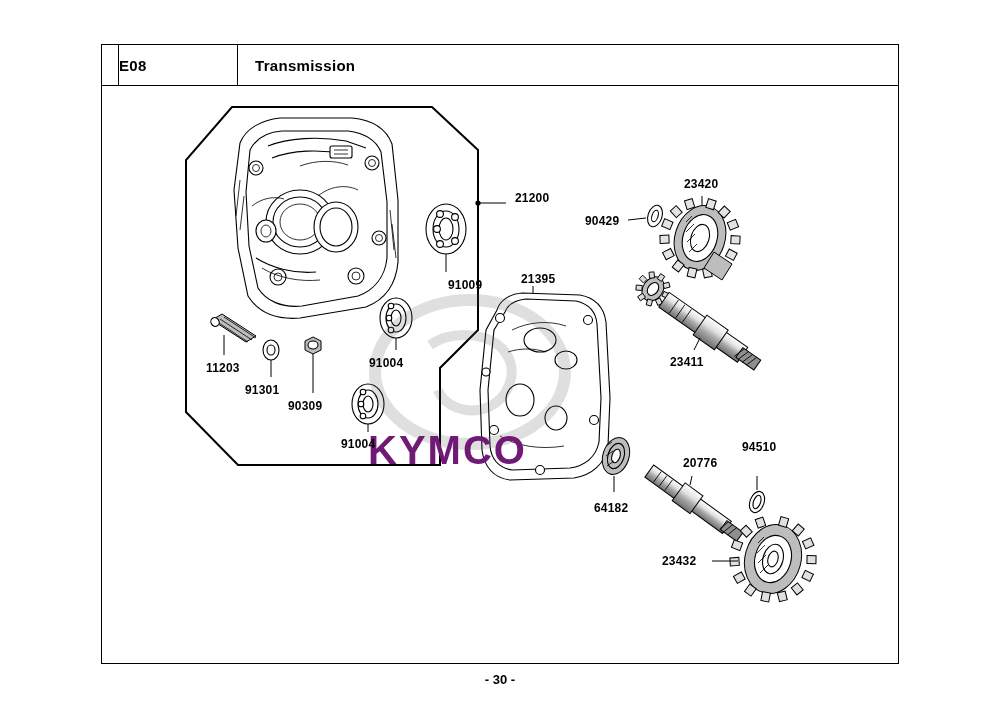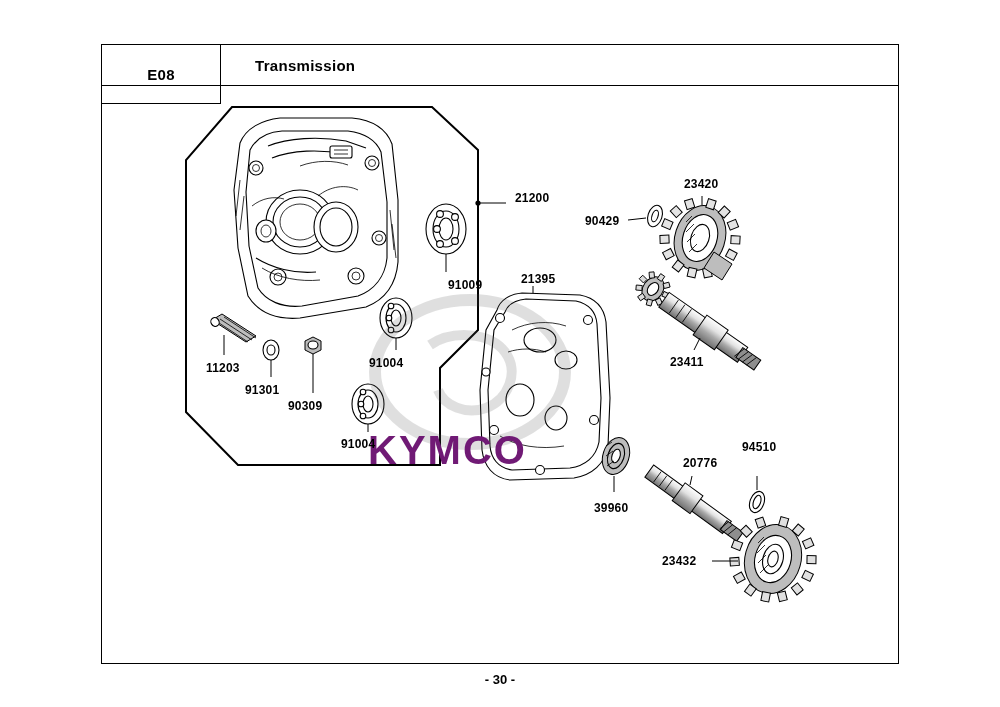--- a/index.html
+++ b/index.html
@@ -20,29 +20,28 @@
     position: absolute;
     left: 101px;
     top: 44px;
     width: 798px;
     height: 620px;
     border: 1.5px solid #000;
     box-sizing: border-box;
   }
   #header-cell {
     position: absolute;
-    left: 101px;
+    left: 118px;
     top: 44px;
     width: 120px;
-    height: 60px;
+    height: 42px;
     border: 1.5px solid #000;
     box-sizing: border-box;
     display: flex;
     align-items: center;
-    justify-content: center;
   }
   #header-rule {
     position: absolute;
     left: 101px;
     top: 85px;
     width: 798px;
     height: 0;
     border-top: 1.5px solid #000;
   }
   #section-code {
@@ -395,19 +394,19 @@
   <div class="plabel" style="left:424px; top:278px;margin-left:24px;">91009</div>
   <div class="plabel" style="left:369px; top:356px;">91004</div>
   <div class="plabel" style="left:341px; top:437px;">91004</div>
   <div class="plabel" style="left:206px; top:361px;">11203</div>
   <div class="plabel" style="left:245px; top:383px;">91301</div>
   <div class="plabel" style="left:288px; top:399px;">90309</div>
   <div class="plabel" style="left:521px; top:272px;">21395</div>
   <div class="plabel" style="left:585px; top:214px;">90429</div>
   <div class="plabel" style="left:684px; top:177px;">23420</div>
   <div class="plabel" style="left:670px; top:355px;">23411</div>
-  <div class="plabel" style="left:594px; top:501px;">39960</div>
+  <div class="plabel" style="left:594px; top:501px;">64182</div>
   <div class="plabel" style="left:683px; top:456px;">20776</div>
   <div class="plabel" style="left:742px; top:440px;">94510</div>
   <div class="plabel" style="left:662px; top:554px;">23432</div>
 
   <div id="page-number">- 30 -</div>
 </div>
 
 </body></html>

